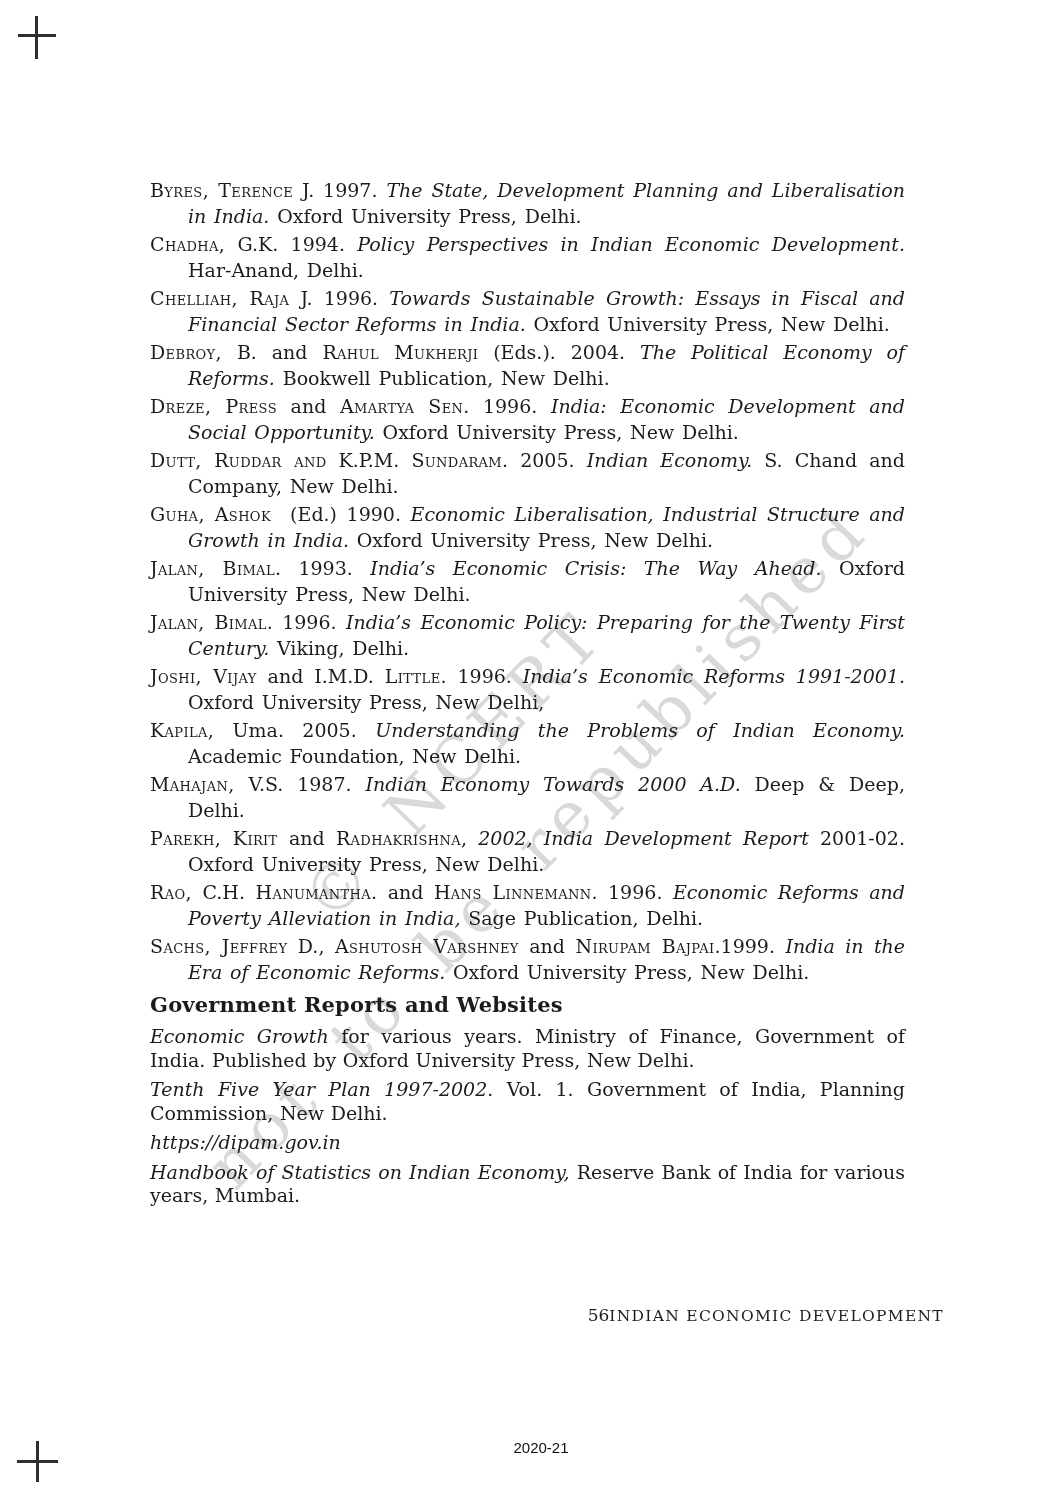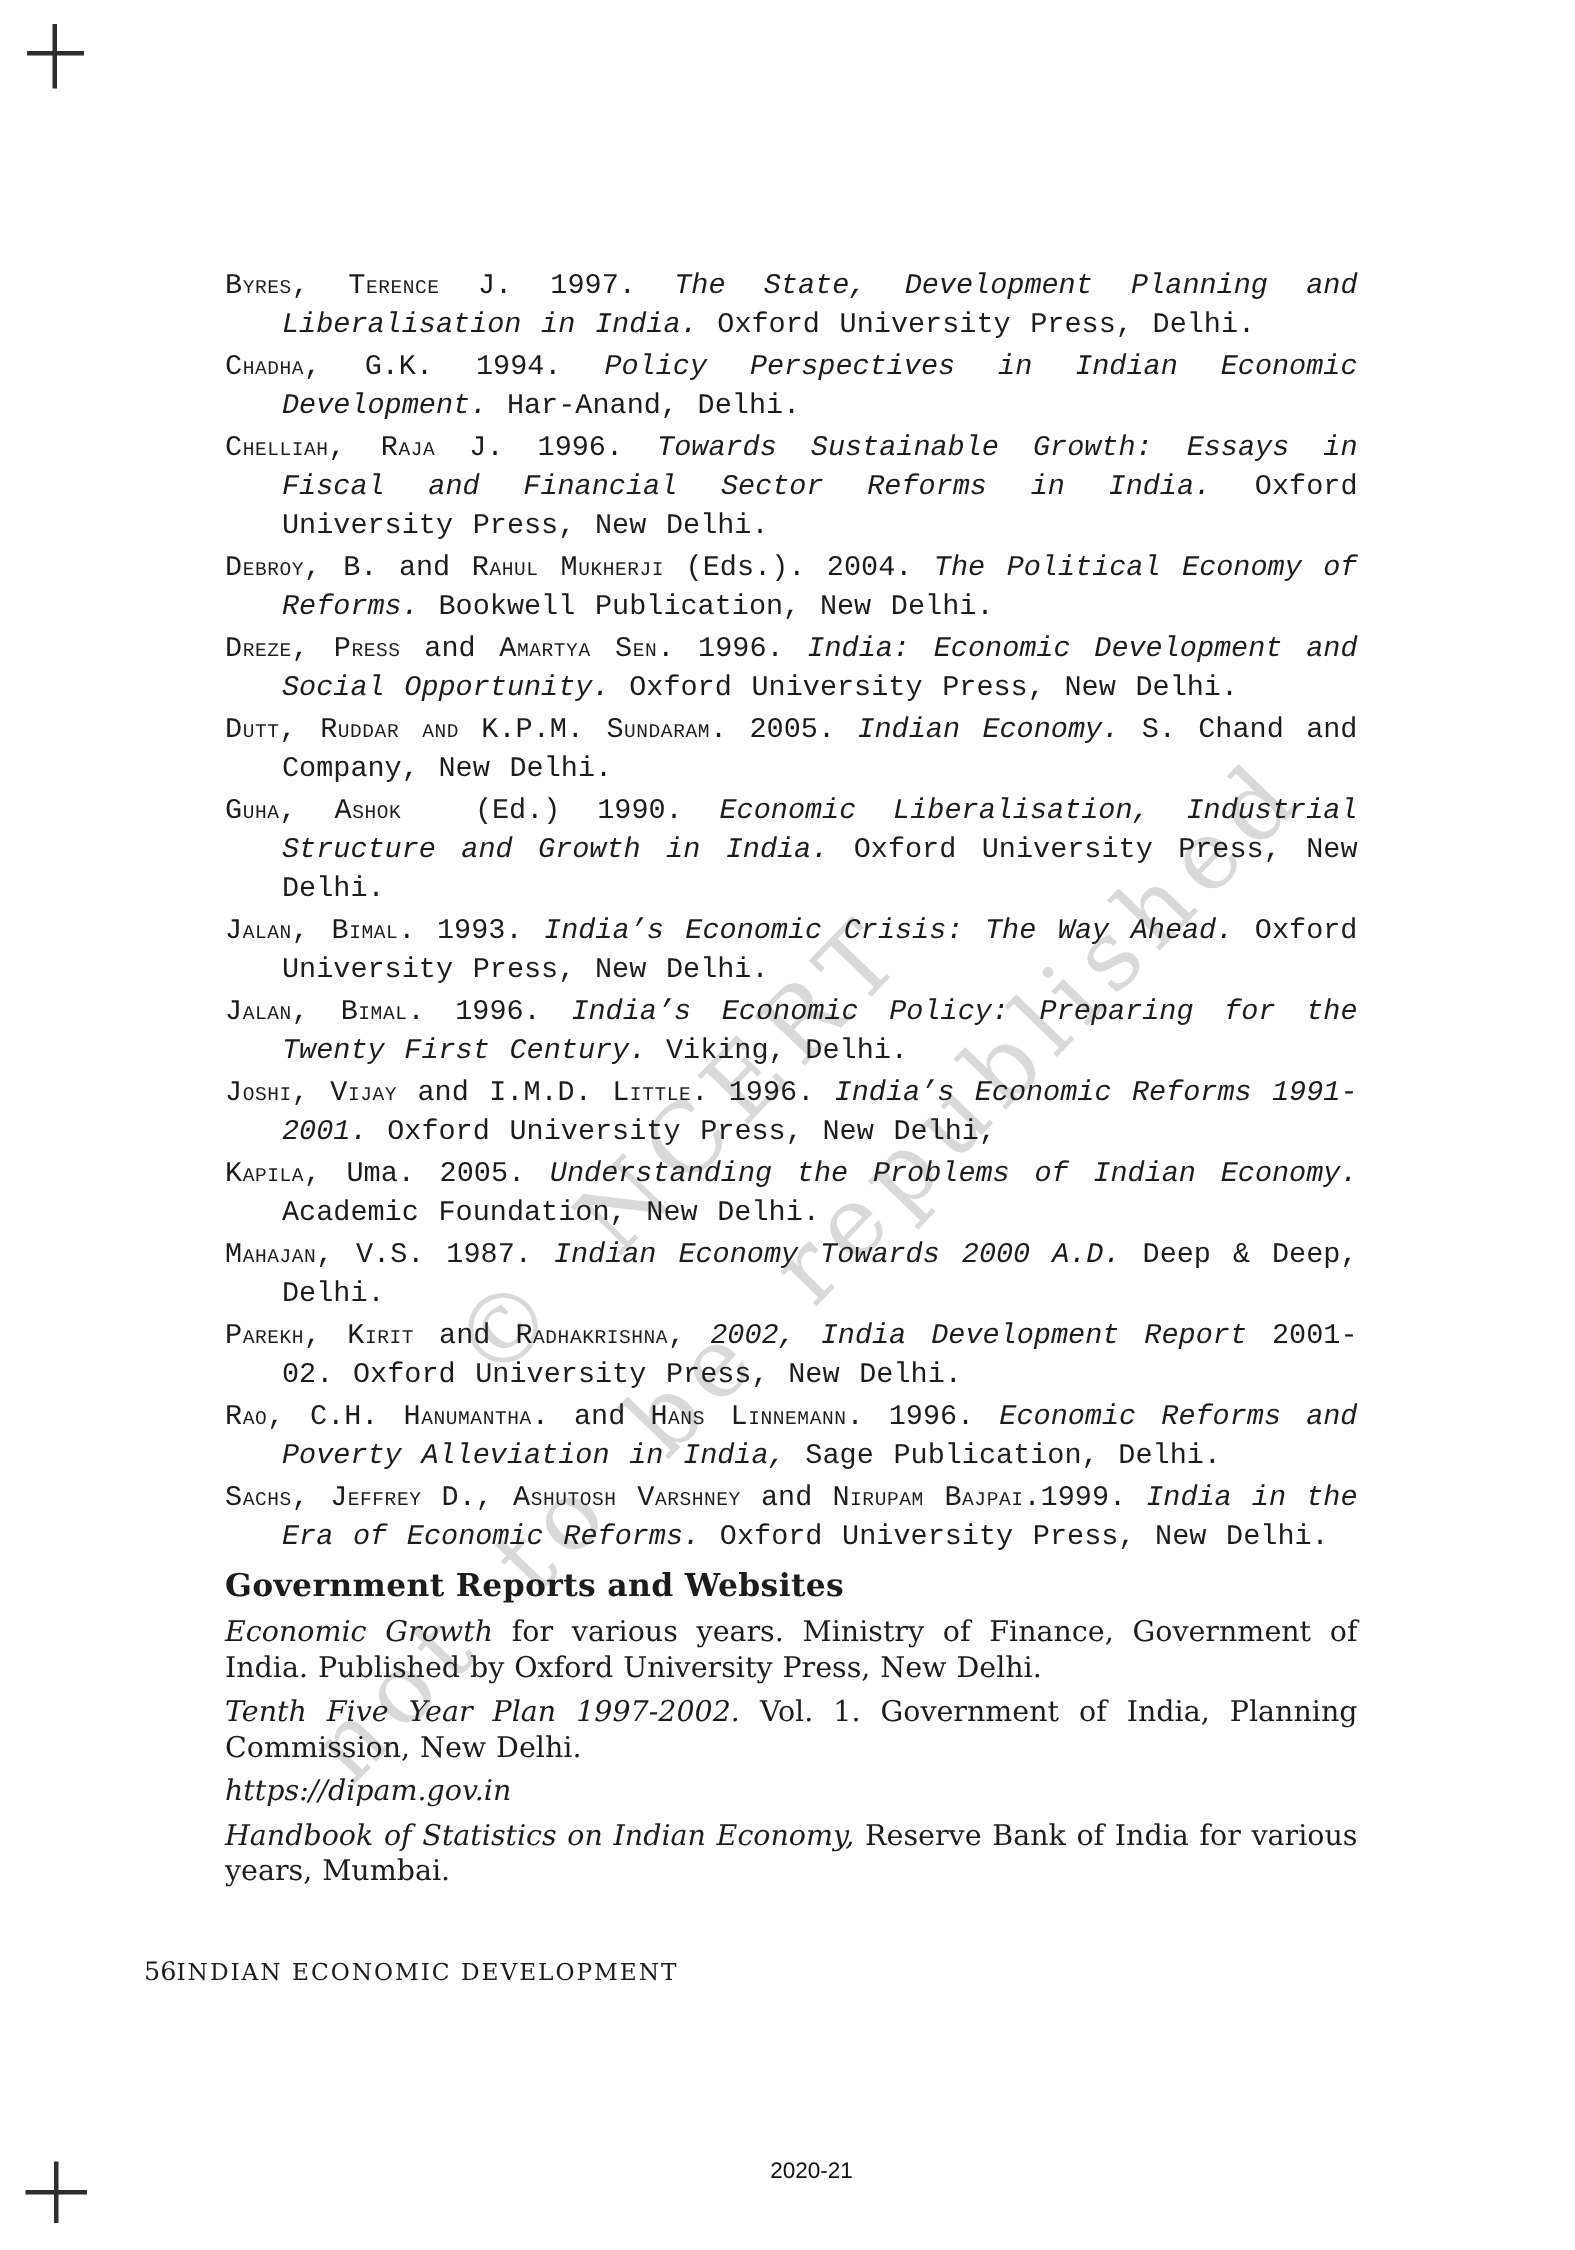--- a/index.html
+++ b/index.html
@@ -55,21 +55,20 @@
     z-index:1;
   }
   .ref{
     margin:0 0 2px 0;
     font-size:19px;
     line-height:26px;
     text-align:justify;
     padding-left:38px;
     text-indent:-38px;
     word-spacing:0.09em;
-    font-family:Liberation Mono, monospace;
   }
   .seg-sc{font-variant:small-caps;letter-spacing:0.02em;}
   .seg-i{font-style:italic;}
   .seg-p{font-style:normal;}
   .gov-heading{
     font-size:21px;
     font-weight:bold;
     margin:8px 0 8px 0;
     line-height:24px;
     letter-spacing:0.2px;
@@ -80,21 +79,21 @@
     line-height:23.5px;
     text-align:justify;
     word-spacing:0.03em;
   }
 
   
   .footer-row{
     position:absolute;
     left:96px; right:106px; top:1305px;
     display:flex;
-    justify-content:flex-start;
+    justify-content:flex-end;
     align-items:baseline;
     z-index:1;
   }
   .page-num{font-size:17px;}
   .running-head{font-size:15.5px;letter-spacing:1.3px;}
   .edition{
     position:absolute;
     left:0; top:1439px; width:100%;
     text-align:center;
     font-family:"Liberation Sans","DejaVu Sans",sans-serif;

